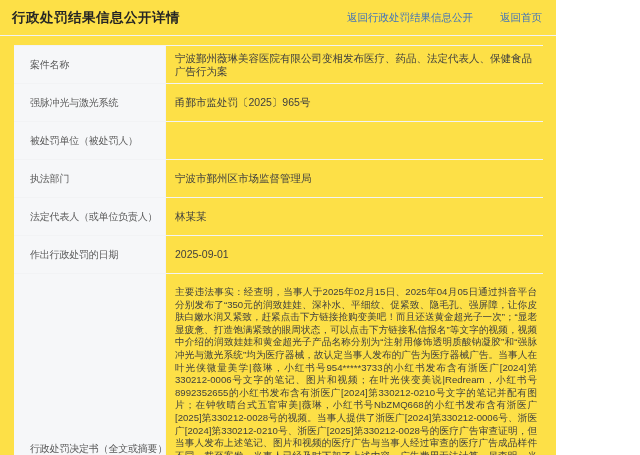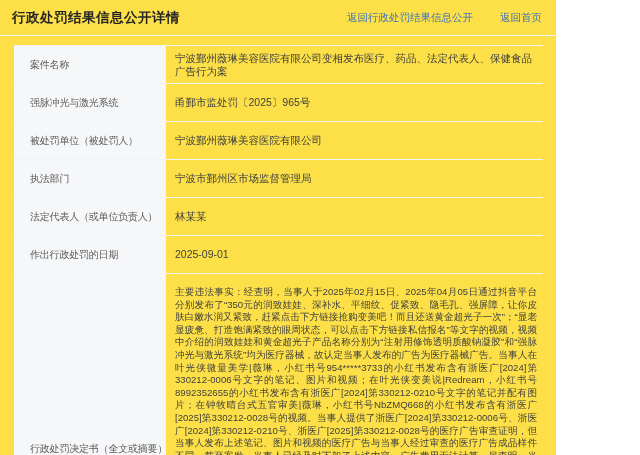--- a/index.html
+++ b/index.html
@@ -97,21 +97,20 @@
       <div class="cell-value">宁波鄞州薇琳美容医院有限公司变相发布医疗、药品、法定代表人、保健食品广告行为案</div>
     </div>
 
     <div class="row">
       <div class="cell-label">强脉冲光与激光系统</div>
       <div class="cell-value">甬鄞市监处罚〔2025〕965号</div>
     </div>
 
     <div class="row">
       <div class="cell-label">被处罚单位（被处罚人）</div>
-      <div class="cell-value">宁波鄞州薇琳美容医院有限公司</div>
     </div>
 
     <div class="row">
       <div class="cell-label">执法部门</div>
       <div class="cell-value">宁波市鄞州区市场监督管理局</div>
     </div>
 
     <div class="row">
       <div class="cell-label">法定代表人（或单位负责人）</div>
       <div class="cell-value">林某某</div>

